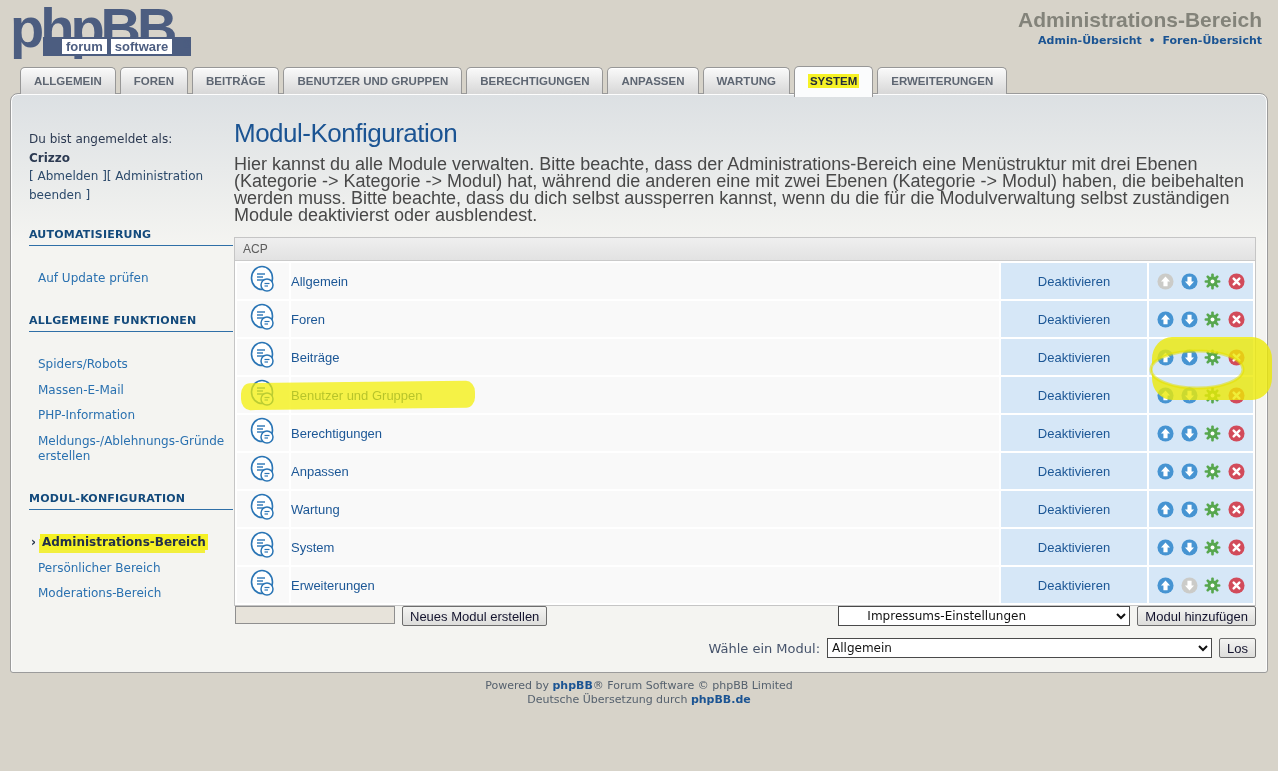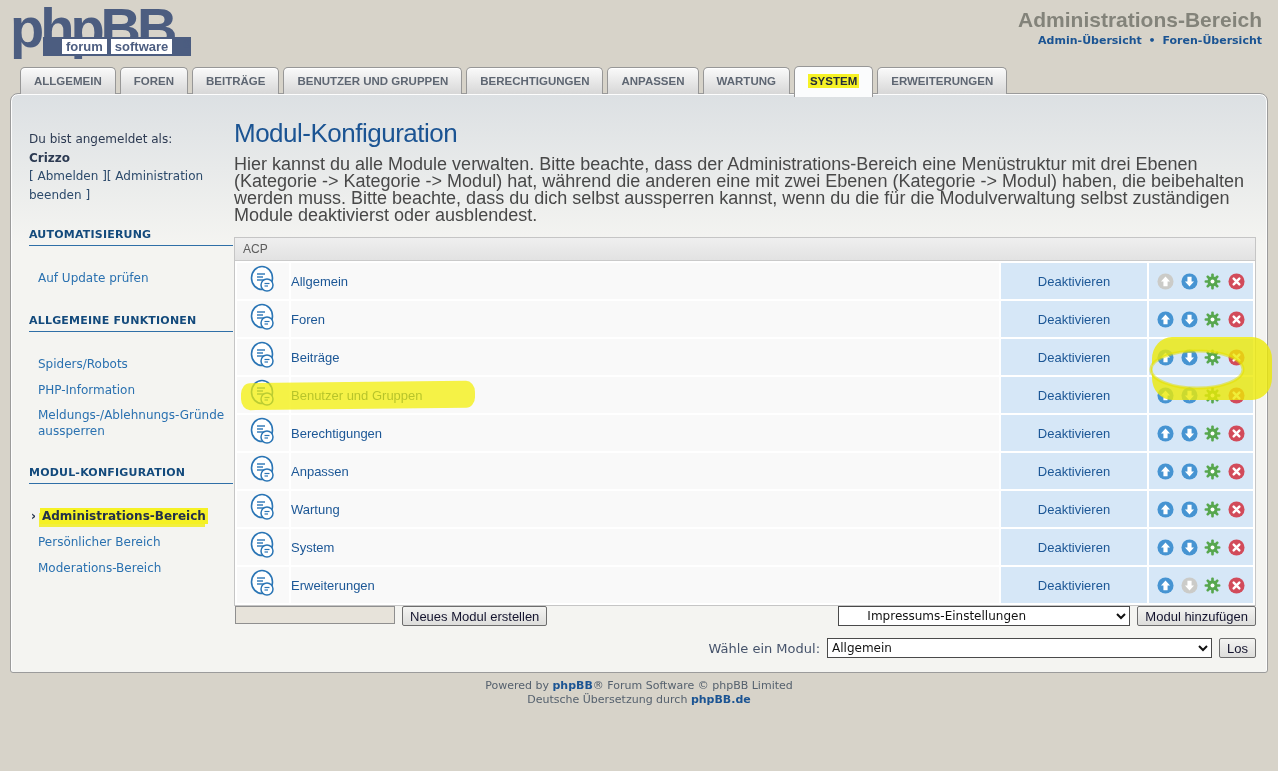--- a/index.html
+++ b/index.html
@@ -125,22 +125,23 @@
         <div class="side-section">
       <div class="side-title">AUTOMATISIERUNG</div>
       <div>
             <div class="side-item"><a>Auf Update prüfen</a></div>
           </div>
     </div>
         <div class="side-section">
       <div class="side-title">ALLGEMEINE FUNKTIONEN</div>
       <div>
             <div class="side-item"><a>Spiders/Robots</a></div>
+            <div class="side-item"><a>Massen-E-Mail</a></div>
             <div class="side-item"><a>PHP-Information</a></div>
-            <div class="side-item"><a>Meldungs-/Ablehnungs-Gründe aussperren</a></div>
+            <div class="side-item"><a>Meldungs-/Ablehnungs-Gründe erstellen</a></div>
           </div>
     </div>
         <div class="side-section">
       <div class="side-title">MODUL-KONFIGURATION</div>
       <div>
             <div class="side-item active"><a class="hl">Administrations-Bereich</a></div>
             <div class="side-item"><a>Persönlicher Bereich</a></div>
             <div class="side-item"><a>Moderations-Bereich</a></div>
           </div>
     </div>

